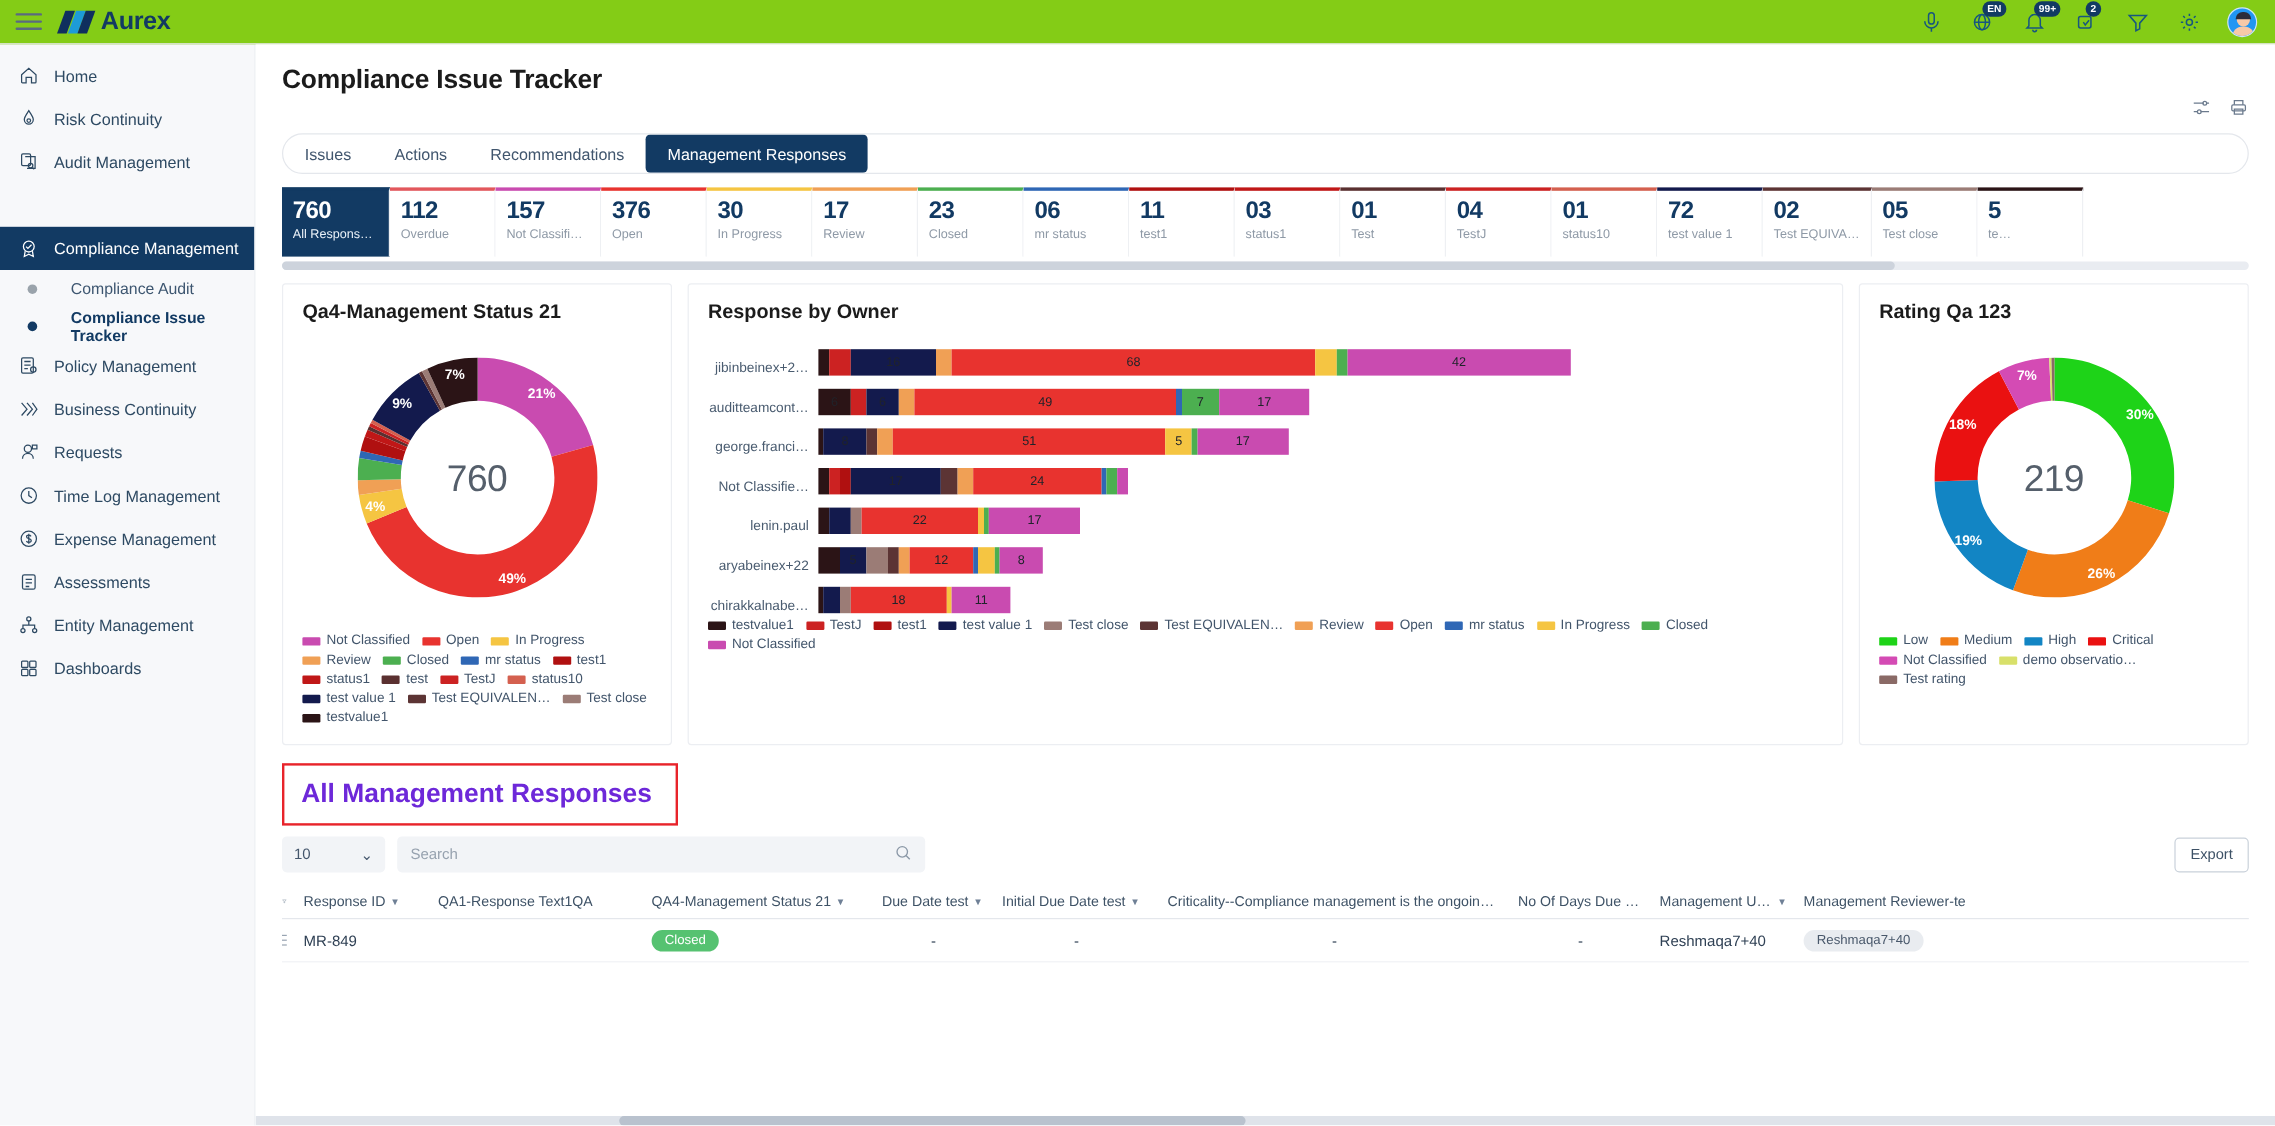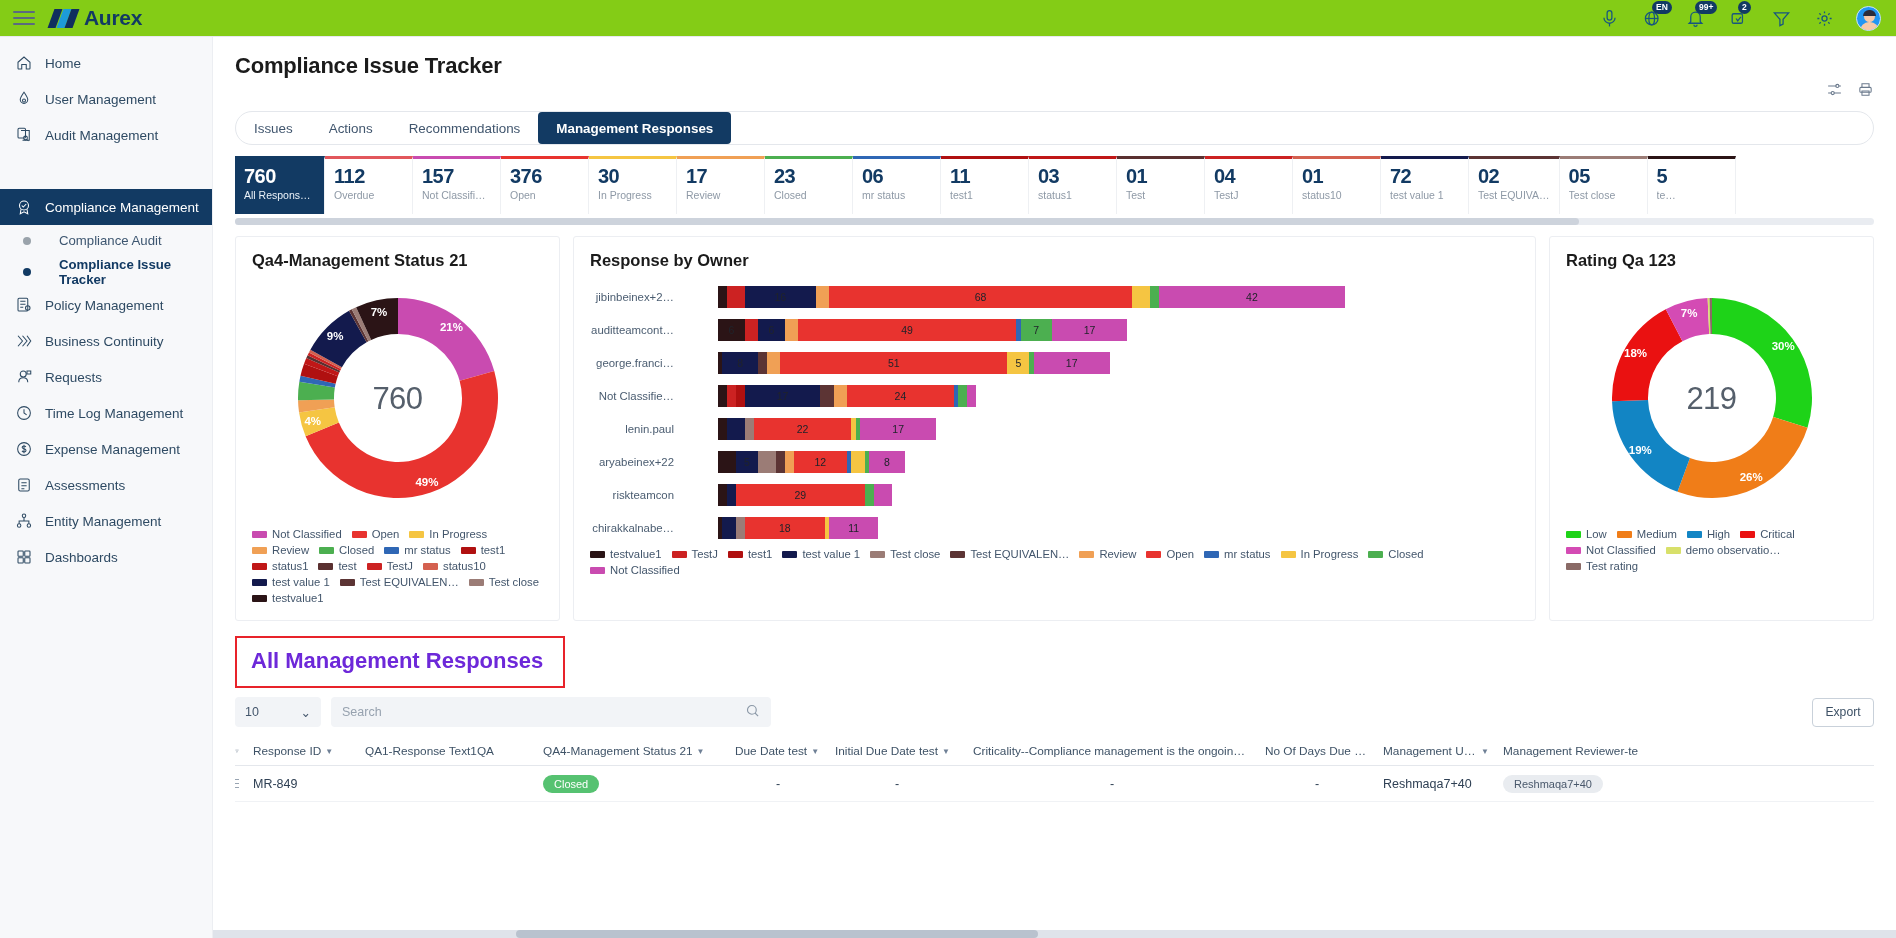--- a/index.html
+++ b/index.html
@@ -73,21 +73,21 @@
   .head-tools { margin-left:auto; display:flex; gap:14px; padding-top:28px;}
   .head-tools svg{ width:17px;height:17px; stroke:#6b7a8d; fill:none; stroke-width:1.5; cursor:pointer;}
 
   
   .tabbar {
     margin:13px 22px 0 22px; height:34px;
     border:1px solid #e4e7ec; border-radius:18px; background:#fff;
     display:flex; align-items:stretch; overflow:hidden;
   }
   .tab { padding:0 18px; display:flex; align-items:center; font-size:13.4px; color:#41566e; cursor:pointer;}
-  .tab.active{ background:#123a63; color:#fff; font-weight:700; border-radius:4px;}
+  .tab.active{ background:#123a63; color:#fff; font-weight:400; border-radius:4px;}
 
   
   .kpi-wrap { margin:11px 22px 0 22px; position:relative;}
   .kpi-strip { display:flex; overflow:hidden; }
   .kpi {
     min-width:88px; flex:0 0 auto; height:58px; background:#fff;
     border-right:1px solid #eef0f3; border-top:3px solid transparent;
     padding:5px 9px 0 9px; position:relative;
   }
   .kpi .num { font-size:20px; font-weight:bold; color:#123a63; line-height:1.25; letter-spacing:-.5px;}
@@ -115,21 +115,21 @@
     font-size:30px; color:#555f6b; letter-spacing:-.5px;
   }
   .slice-label { font-size:11.5px; font-weight:bold; fill:#fff;}
 
   .legend { display:flex; flex-wrap:wrap; gap:4px 10px; padding-top:4px;}
   .lg { display:flex; align-items:center; gap:5px; font-size:11.3px; color:#42556b; white-space:nowrap; cursor:pointer;}
   .sw { width:15px; height:7px; border-radius:1px; flex:0 0 15px;}
 
   
   .bars-plot { padding-top:6px;}
-  .brow { display:flex; align-items:center; height:33px;gap:36px;}
+  .brow { display:flex; align-items:flex-end; height:33px;}
   .blabel { width:92px; text-align:right; font-size:11.4px; color:#4a5c70; padding-right:8px;
             overflow:hidden; white-space:nowrap; text-overflow:ellipsis;}
   .btrack { display:flex; height:22px;}
   .bseg { height:22px; display:flex; align-items:center; justify-content:center;
           font-size:10.5px; color:#20232a; overflow:hidden;}
 
   
   .tablesec { margin:15px 22px 0 22px;}
   .tbl-title-box { display:inline-block; border:2px solid #e8232a; padding:10px 20px 12px 14px; }
   .tbl-title { font-size:22px; font-weight:bold; color:#6d28d9;}
@@ -241,21 +241,21 @@
       <span>Home</span>
     </div>
 
     <div class="nav-item">
       <span class="ni-ico">
         <svg viewBox="0 0 24 24">
             <path d="M12 3c3 4.5 5 7 5 9.8A5 5 0 0 1 7 12.8C7 10 9 7.5 12 3z"></path>
             <circle cx="12" cy="14" r="2"></circle>
           </svg>
         </span>
-      <span>User Management</span>
+      <span>Risk Continuity</span>
     </div>
 
     <div class="nav-item">
       <span class="ni-ico">
         <svg viewBox="0 0 24 24">
             <rect x="4" y="3" width="10" height="13" rx="1.5"></rect>
             <path d="M8 6h11v13H10"></path>
             <circle cx="14" cy="16" r="2.5"></circle>
             <line x1="16" y1="18" x2="18" y2="20"></line>
           </svg>
@@ -642,30 +642,20 @@
                 <div class="bseg" style="width: 8.9px; background: rgb(92, 52, 52);"></div>
                 <div class="bseg" style="width: 8.9px; background: rgb(240, 160, 85);"></div>
                 <div class="bseg" style="width: 53.4px; background: rgb(232, 51, 47);">12</div>
                 <div class="bseg" style="width: 4.45px; background: rgb(47, 103, 181);"></div>
                 <div class="bseg" style="width: 13.35px; background: rgb(245, 197, 66);"></div>
                 <div class="bseg" style="width: 4.45px; background: rgb(76, 175, 80);"></div>
                 <div class="bseg" style="width: 35.6px; background: rgb(201, 75, 176);">8</div>
               </div>
             </div>
             <div class="brow">
-              <div class="blabel">riskteamcon</div>
-              <div class="btrack">
-                <div class="bseg" style="width: 8.9px; background: rgb(43, 20, 22);"></div>
-                <div class="bseg" style="width: 8.9px; background: rgb(19, 26, 77);"></div>
-                <div class="bseg" style="width: 129.05px; background: rgb(232, 51, 47);">29</div>
-                <div class="bseg" style="width: 8.9px; background: rgb(76, 175, 80);"></div>
-                <div class="bseg" style="width: 17.8px; background: rgb(201, 75, 176);"></div>
-              </div>
-            </div>
-            <div class="brow">
               <div class="blabel">chirakkalnabe…</div>
               <div class="btrack">
                 <div class="bseg" style="width: 4.45px; background: rgb(43, 20, 22);"></div>
                 <div class="bseg" style="width: 13.35px; background: rgb(19, 26, 77);"></div>
                 <div class="bseg" style="width: 8.9px; background: rgb(155, 124, 118);"></div>
                 <div class="bseg" style="width: 80.1px; background: rgb(232, 51, 47);">18</div>
                 <div class="bseg" style="width: 4.45px; background: rgb(245, 197, 66);"></div>
                 <div class="bseg" style="width: 48.95px; background: rgb(201, 75, 176);">11</div>
               </div>
             </div>

